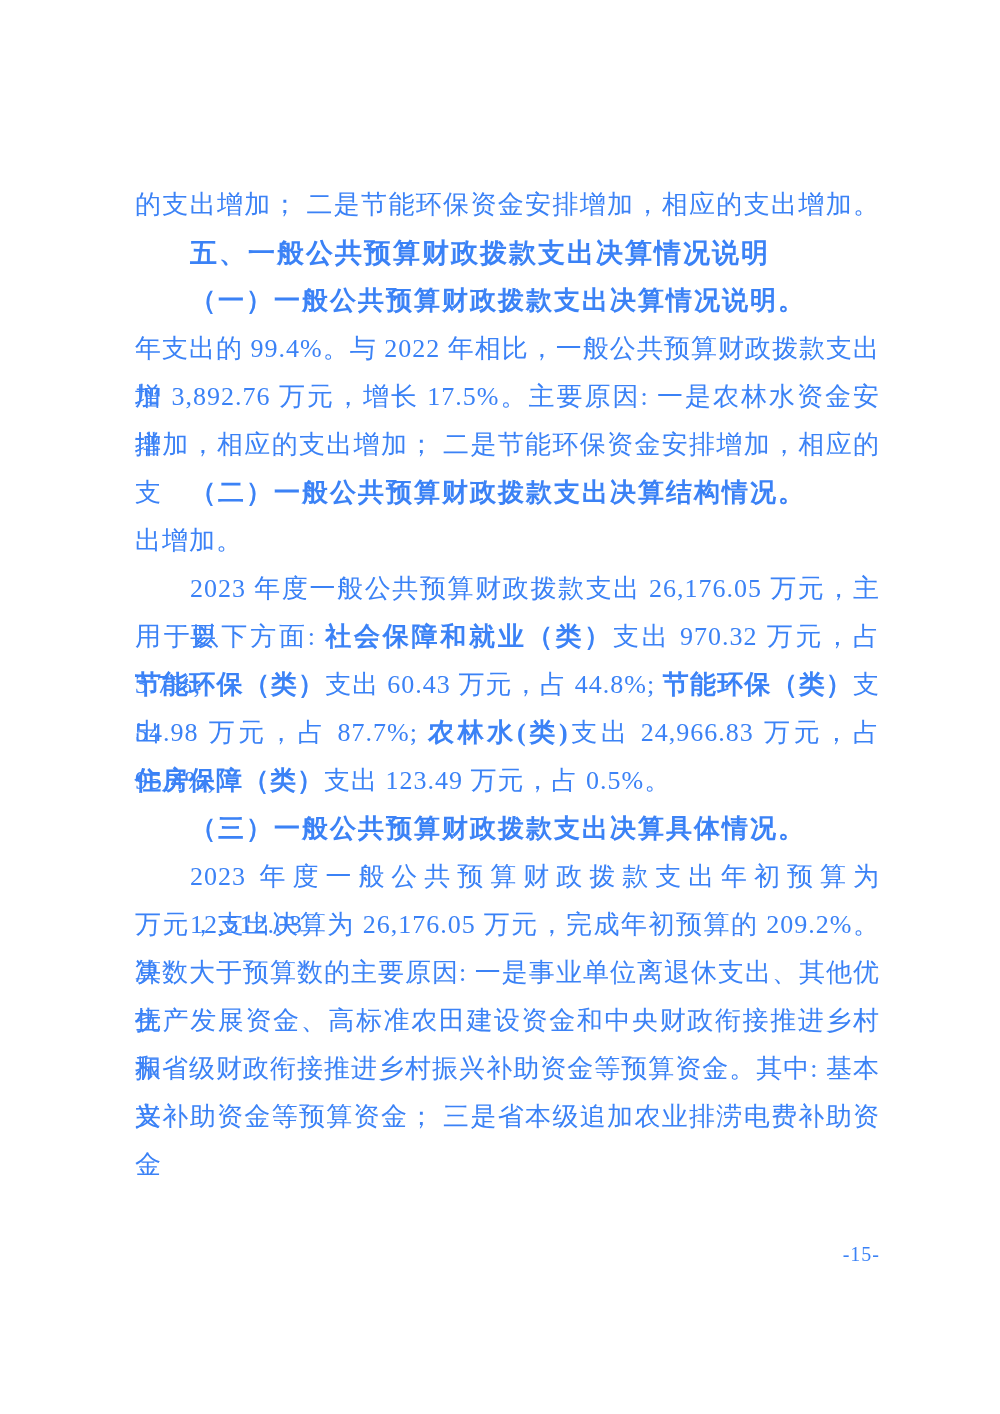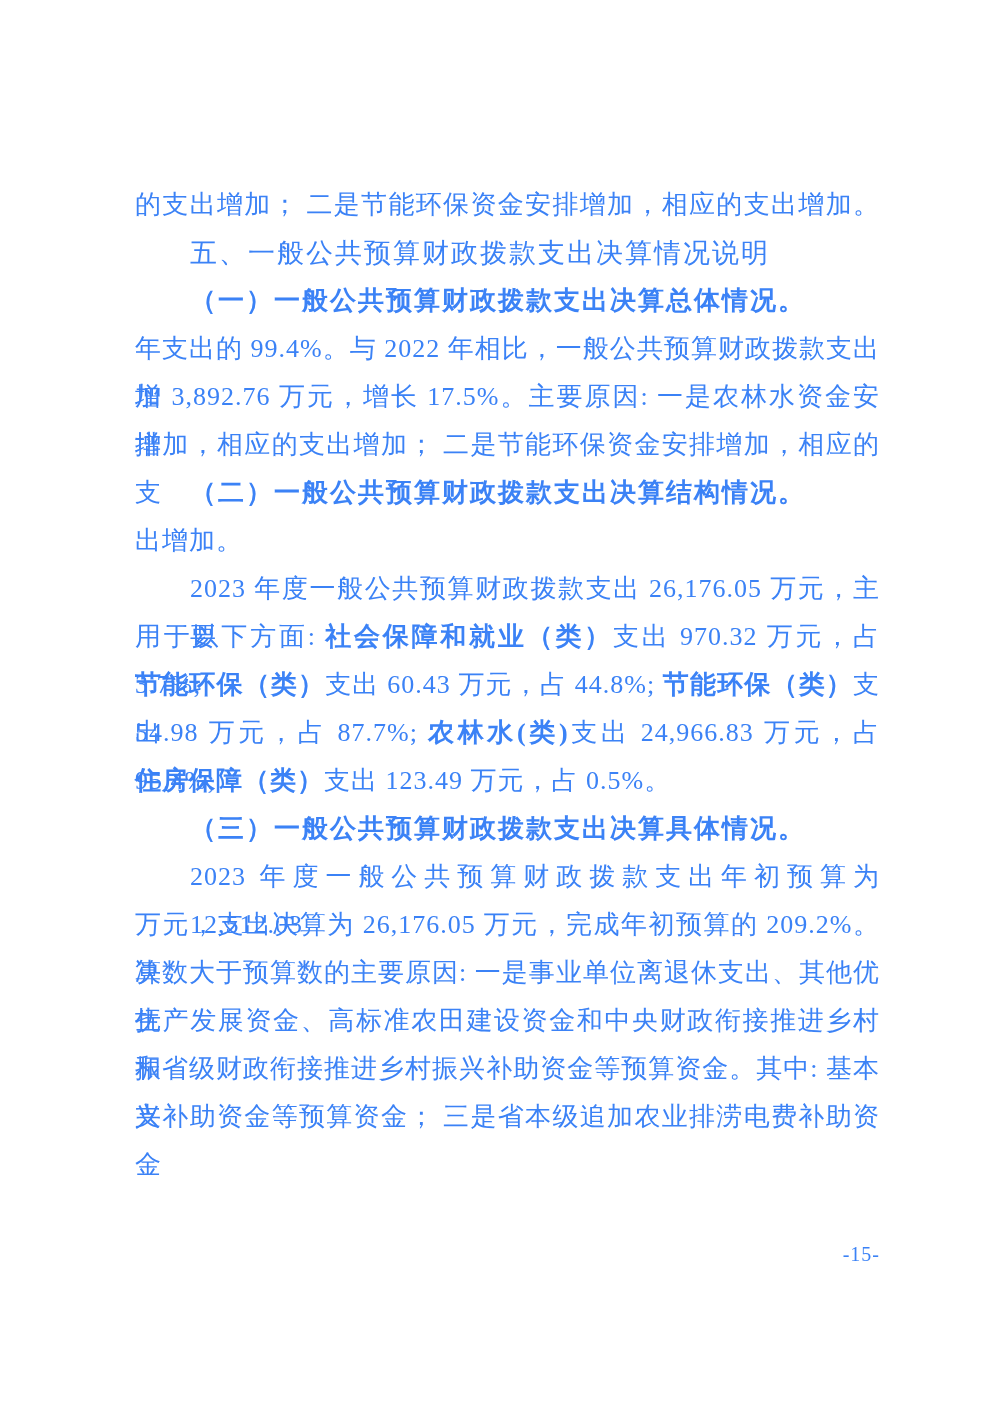--- a/index.html
+++ b/index.html
@@ -30,21 +30,21 @@
     white-space: nowrap;
   }
   .just {
     white-space: normal;
     text-align: justify;
     text-align-last: justify;
   }
   .indent { padding-left: 55px; }
   .head {
     font-family: "Liberation Sans", "DejaVu Sans", sans-serif;
-    font-weight: normal;
+    font-weight: bold;
     font-size: 27px;
     letter-spacing: 2px;
   }
   .sub {
     font-weight: bold;
     letter-spacing: 2px;
   }
   .b { font-weight: bold; text-align: center; }
   .pageno {
     position: absolute;
@@ -59,21 +59,21 @@
 </head>
 <body>
 
 <div class="page">
   <div class="textblock">
 
     <div class="line just"><span>的支出增加； 二是节能环保资金安排增加，相应的支出增加。</span></div>
 
     <div class="line head indent"><span>五、一般公共预算财政拨款支出决算情况说明</span></div>
 
-    <div class="line sub indent"><span>（一）一般公共预算财政拨款支出决算总体情况。</span></div>
+    <div class="line sub indent"><span>（一）一般公共预算财政拨款支出决算情况说明。</span></div>
 
     <div class="line just"><span>年支出的 99.4%。与 2022 年相比，一般公共预算财政拨款支出增</span></div>
     <div class="line just"><span>加 3,892.76 万元，增长 17.5%。主要原因: 一是农林水资金安排</span></div>
     <div class="line just"><span>增加，相应的支出增加； 二是节能环保资金安排增加，相应的支</span></div>
     <div class="line sub indent"><span>（二）一般公共预算财政拨款支出决算结构情况。</span></div>
 
     <div class="line"><span>出增加。</span></div>
 
     <div class="line just indent"><span>2023 年度一般公共预算财政拨款支出 26,176.05 万元，主要</span></div>
 

